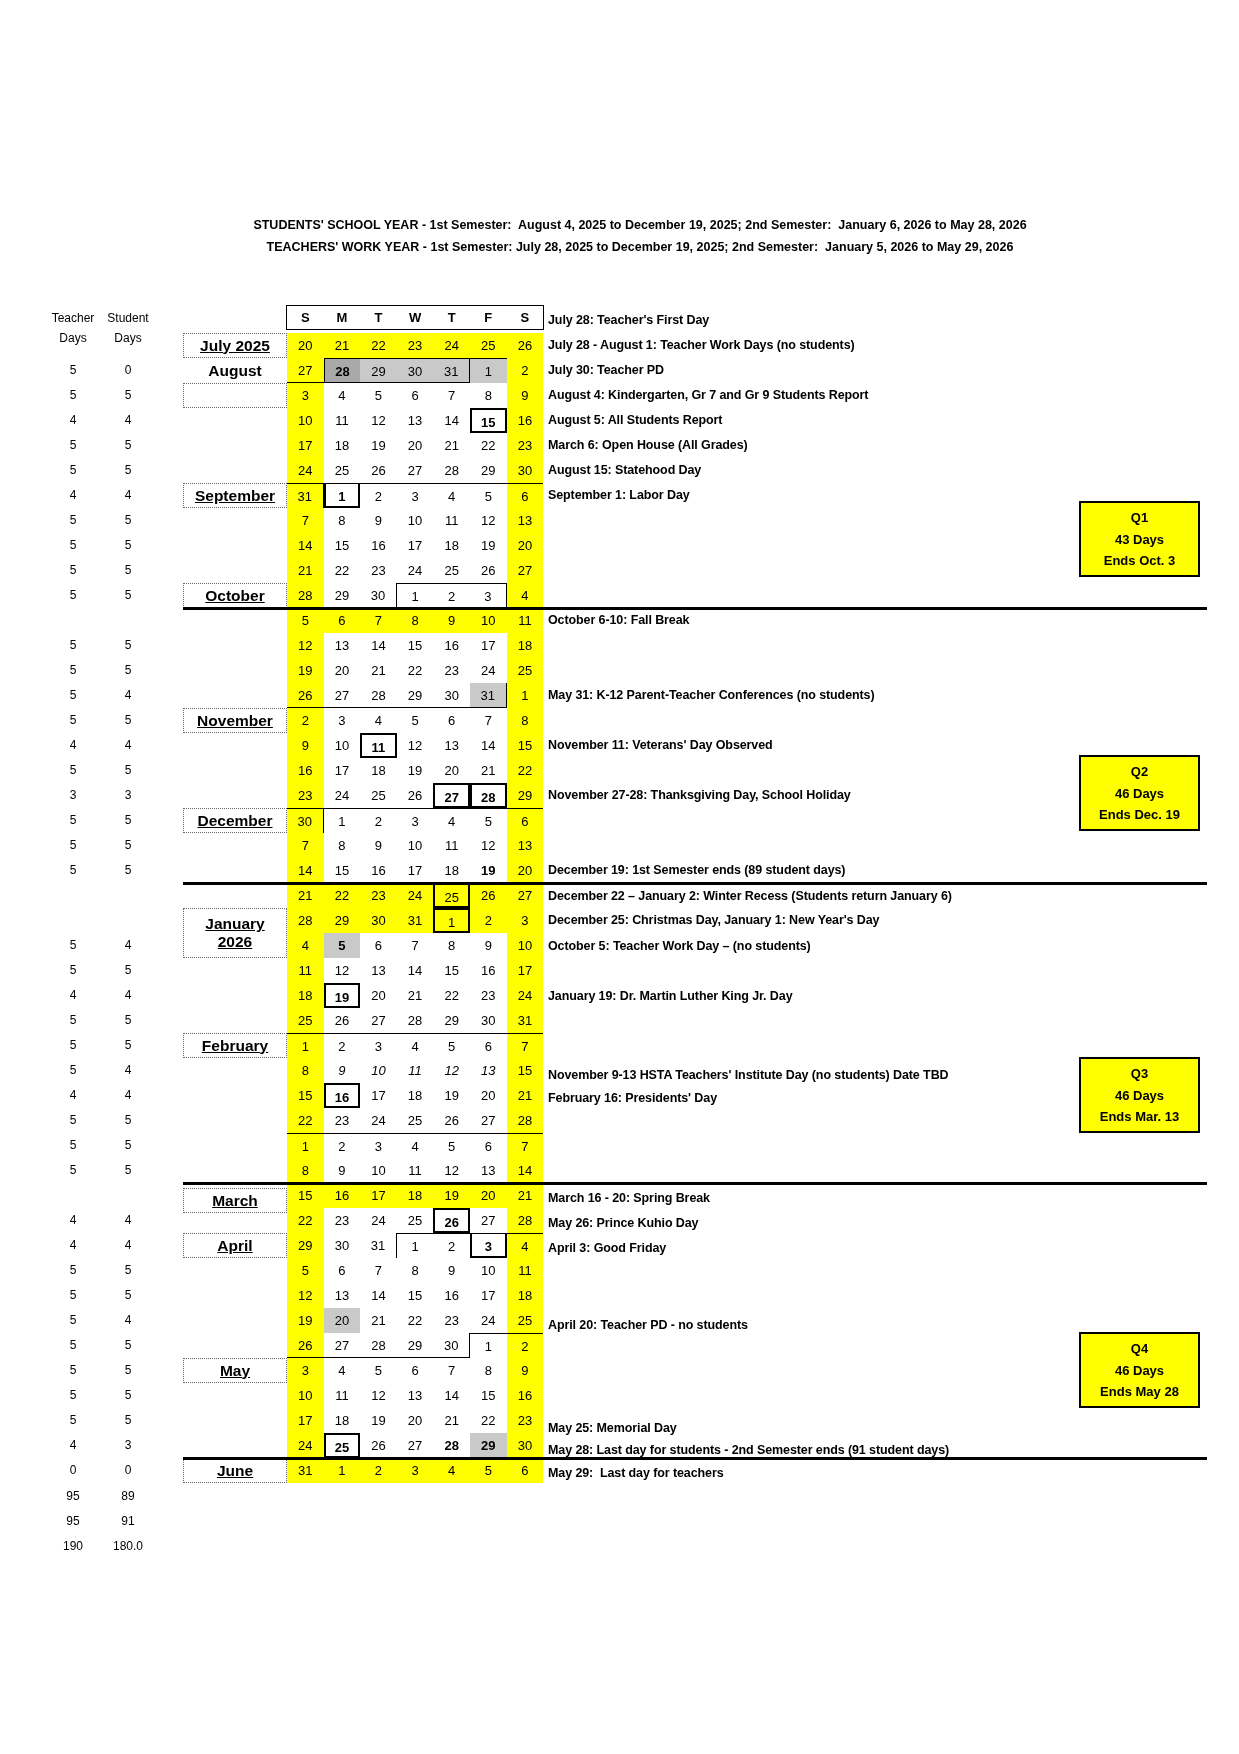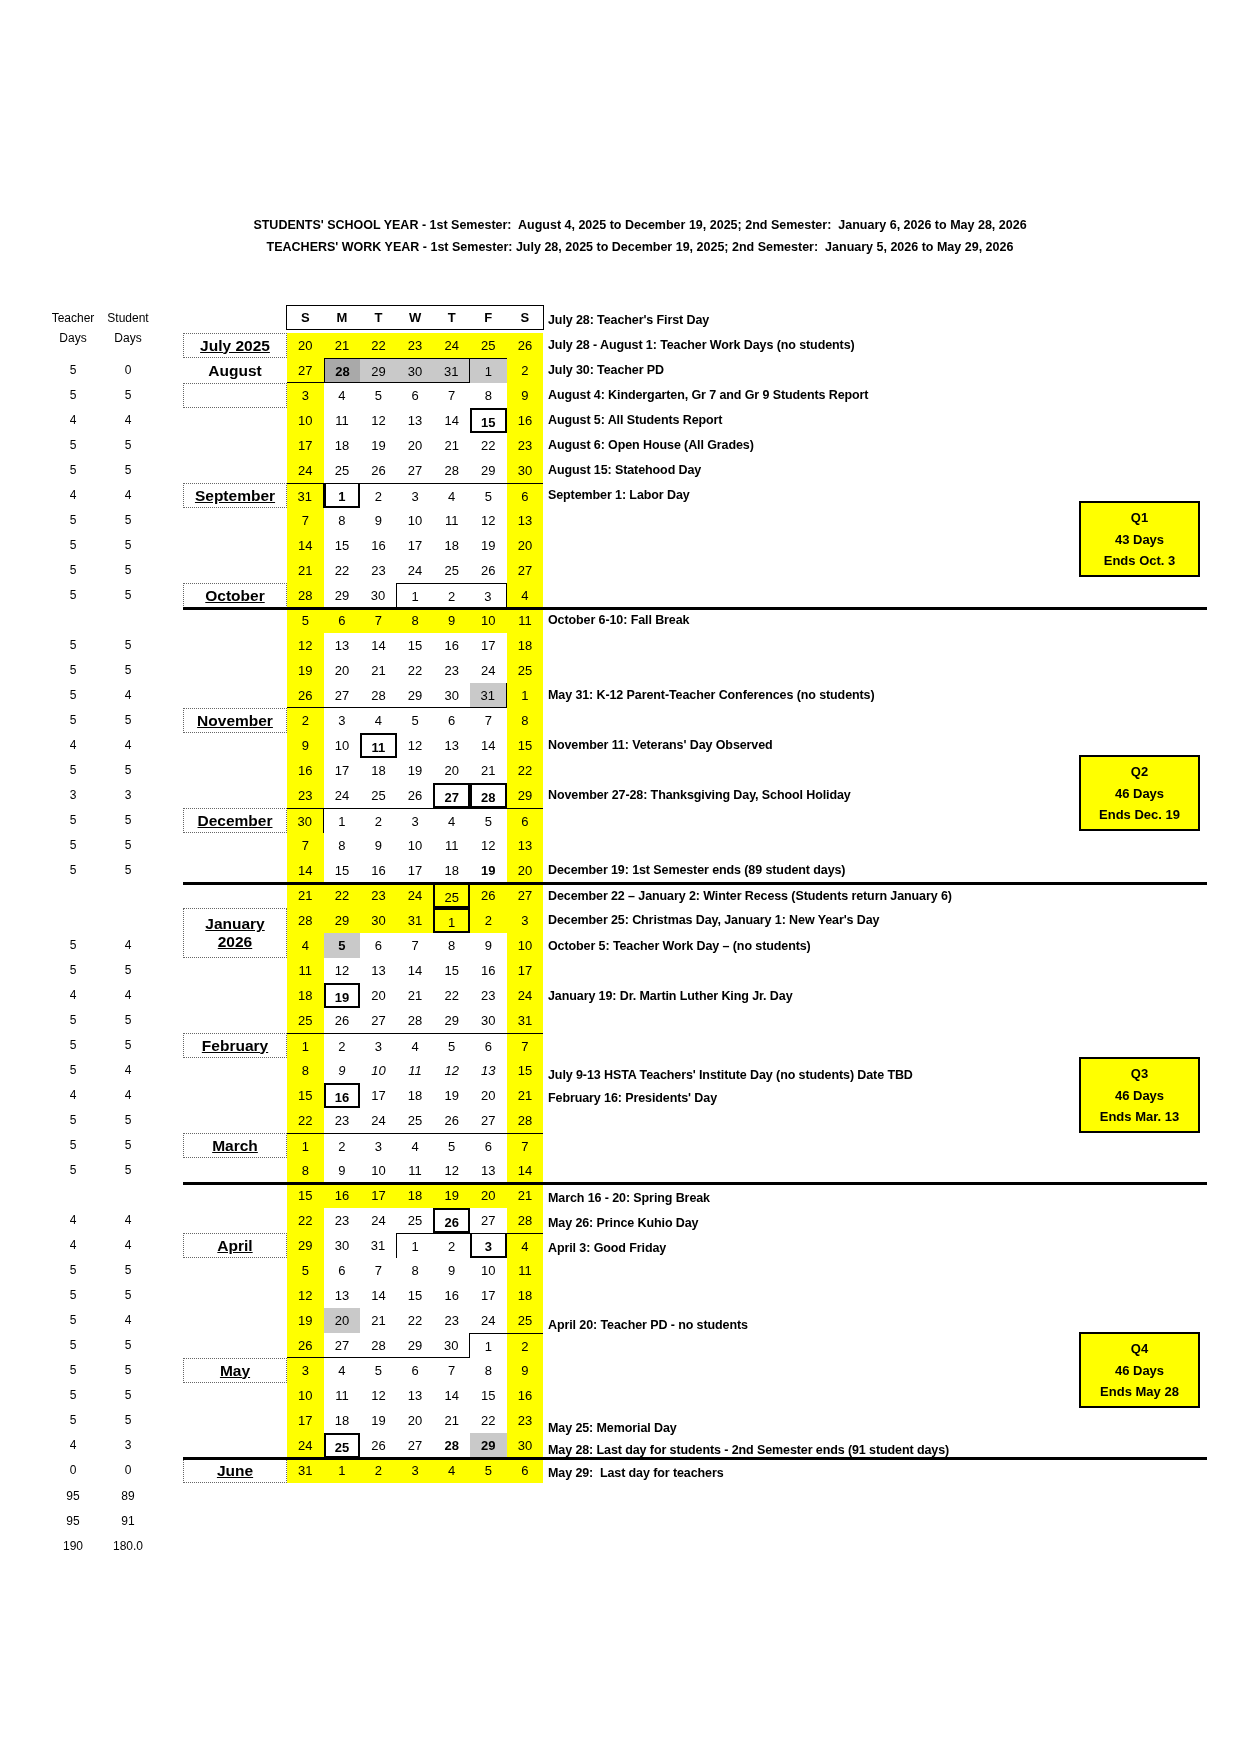--- a/index.html
+++ b/index.html
@@ -168,21 +168,21 @@
       <div class="abs mlabel mbox" style="top: 808px; left: 183px; width: 104px; height: 25px;">
         <div>December</div>
       </div>
       <div class="abs mlabel mbox" style="top: 908px; left: 183px; width: 104px; height: 50px;">
         <div>January</div>
         <div>2026</div>
       </div>
       <div class="abs mlabel mbox" style="top: 1033px; left: 183px; width: 104px; height: 25px;">
         <div>February</div>
       </div>
-      <div class="abs mlabel mbox" style="top: 1133px; left: 183px; width: 104px; height: 25px; justify-content: center;">
+      <div class="abs mlabel mbox" style="top: 1188px; left: 183px; width: 104px; height: 25px; justify-content: center;">
         <div>March</div>
       </div>
       <div class="abs mlabel mbox" style="top: 1233px; left: 183px; width: 104px; height: 25px;">
         <div>April</div>
       </div>
       <div class="abs mlabel mbox" style="top: 1358px; left: 183px; width: 104px; height: 25px;">
         <div>May</div>
       </div>
       <div class="abs mlabel mbox" style="top: 1458px; left: 183px; width: 104px; height: 25px;">
         <div>June</div>
@@ -531,33 +531,33 @@
       <div class="abs qbox" style="top: 1332px; left: 1079px; width: 121px; height: 76px;">
         <div>Q4</div>
         <div>46 Days</div>
         <div>Ends May 28</div>
       </div>
       <div class="abs ann" style="top: 308px; left: 548px; height: 25px;">July 28: Teacher's First Day</div>
       <div class="abs ann" style="top: 333px; left: 548px; height: 25px;">July 28 - August 1: Teacher Work Days (no students)</div>
       <div class="abs ann" style="top: 358px; left: 548px; height: 25px;">July 30: Teacher PD</div>
       <div class="abs ann" style="top: 383px; left: 548px; height: 25px;">August 4: Kindergarten, Gr 7 and Gr 9 Students Report</div>
       <div class="abs ann" style="top: 408px; left: 548px; height: 25px;">August 5: All Students Report</div>
-      <div class="abs ann" style="top: 433px; left: 548px; height: 25px;">August 6: Open House (All Grades)</div>
+      <div class="abs ann" style="top: 433px; left: 548px; height: 25px;">March 6: Open House (All Grades)</div>
       <div class="abs ann" style="top: 458px; left: 548px; height: 25px;">August 15: Statehood Day</div>
       <div class="abs ann" style="top: 483px; left: 548px; height: 25px;">September 1: Labor Day</div>
       <div class="abs ann" style="top: 608px; left: 548px; height: 25px;">October 6-10: Fall Break</div>
       <div class="abs ann" style="top: 683px; left: 548px; height: 25px;">May 31: K-12 Parent-Teacher Conferences (no students)</div>
       <div class="abs ann" style="top: 733px; left: 548px; height: 25px;">November 11: Veterans' Day Observed</div>
       <div class="abs ann" style="top: 783px; left: 548px; height: 25px;">November 27-28: Thanksgiving Day, School Holiday</div>
       <div class="abs ann" style="top: 858px; left: 548px; height: 25px;">December 19: 1st Semester ends (89 student days)</div>
       <div class="abs ann" style="top: 884.25px; left: 548px; height: 25px;">December 22 – January 2: Winter Recess (Students return January 6)</div>
       <div class="abs ann" style="top: 908px; left: 548px; height: 25px;">December 25: Christmas Day, January 1: New Year's Day</div>
       <div class="abs ann" style="top: 934.25px; left: 548px; height: 25px;">October 5: Teacher Work Day – (no students)</div>
       <div class="abs ann" style="top: 984.25px; left: 548px; height: 25px;">January 19: Dr. Martin Luther King Jr. Day</div>
-      <div class="abs ann" style="top: 1063px; left: 548px; height: 25px;">July 9-13 HSTA Teachers' Institute Day (no students) Date TBD</div>
+      <div class="abs ann" style="top: 1063px; left: 548px; height: 25px;">November 9-13 HSTA Teachers' Institute Day (no students) Date TBD</div>
       <div class="abs ann" style="top: 1085.5px; left: 548px; height: 25px;">February 16: Presidents' Day</div>
       <div class="abs ann" style="top: 1185.5px; left: 548px; height: 25px;">March 16 - 20: Spring Break</div>
       <div class="abs ann" style="top: 1210.5px; left: 548px; height: 25px;">May 26: Prince Kuhio Day</div>
       <div class="abs ann" style="top: 1235.5px; left: 548px; height: 25px;">April 3: Good Friday</div>
       <div class="abs ann" style="top: 1313px; left: 548px; height: 25px;">April 20: Teacher PD - no students</div>
       <div class="abs ann" style="top: 1415.5px; left: 548px; height: 25px;">May 25: Memorial Day</div>
       <div class="abs ann" style="top: 1438px; left: 548px; height: 25px;">May 28: Last day for students - 2nd Semester ends (91 student days)</div>
       <div class="abs ann" style="top: 1460.5px; left: 548px; height: 25px;">May 29:  Last day for teachers</div>
     </div>
 </div>

